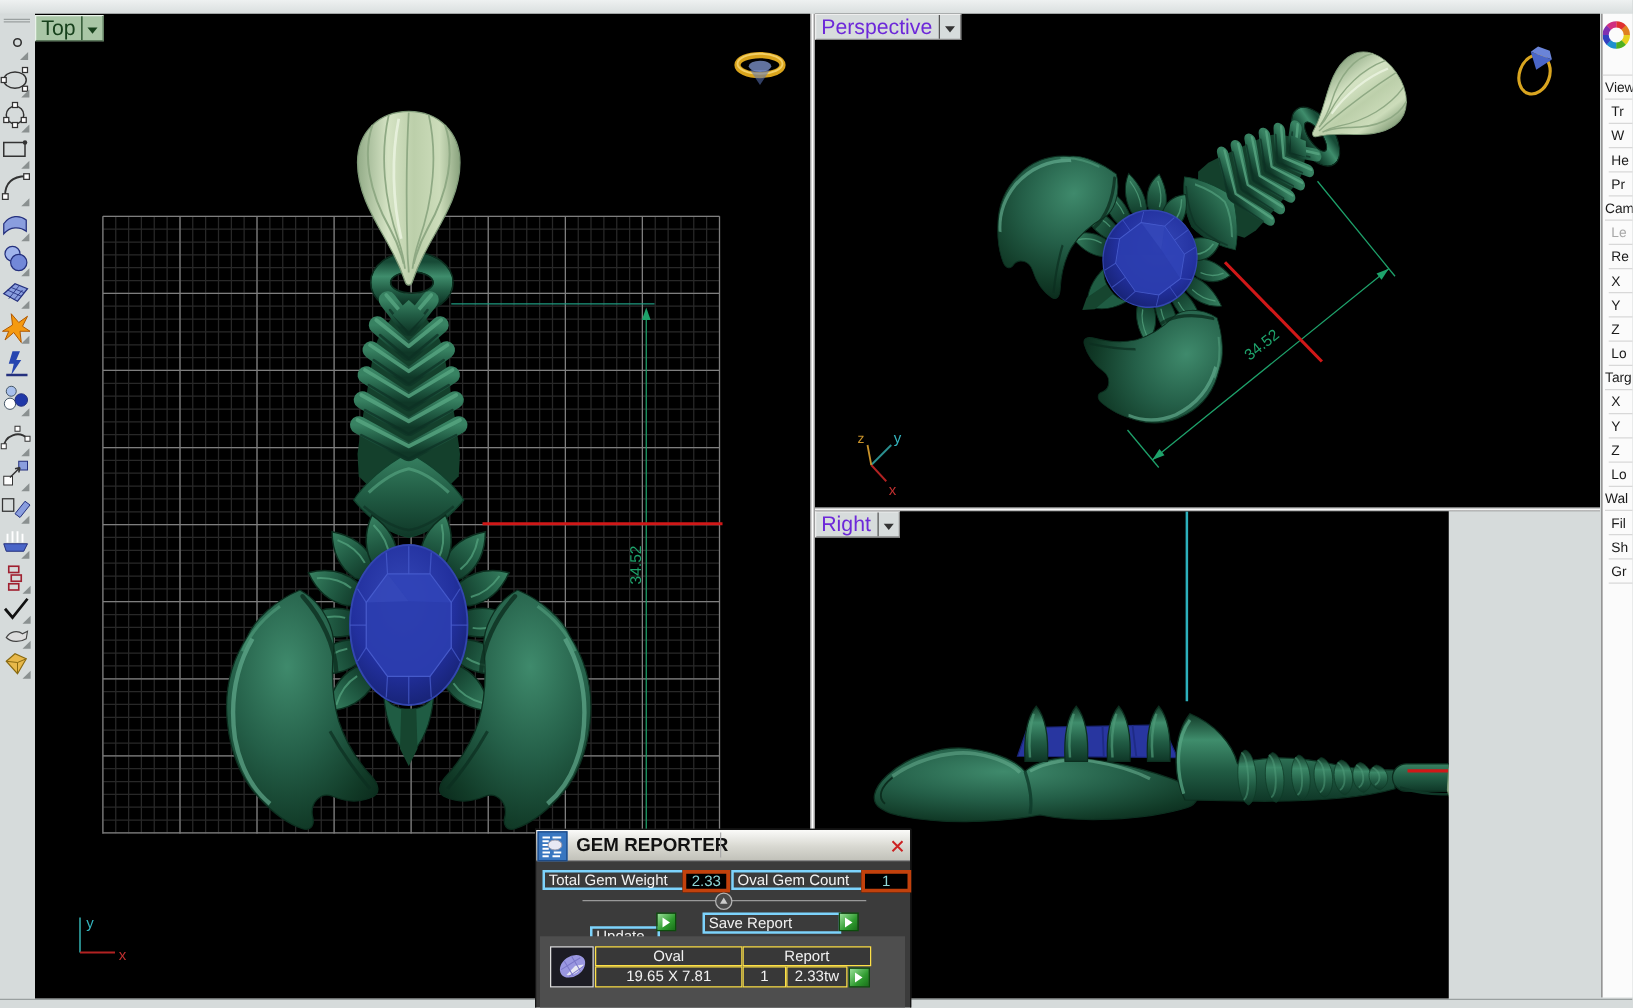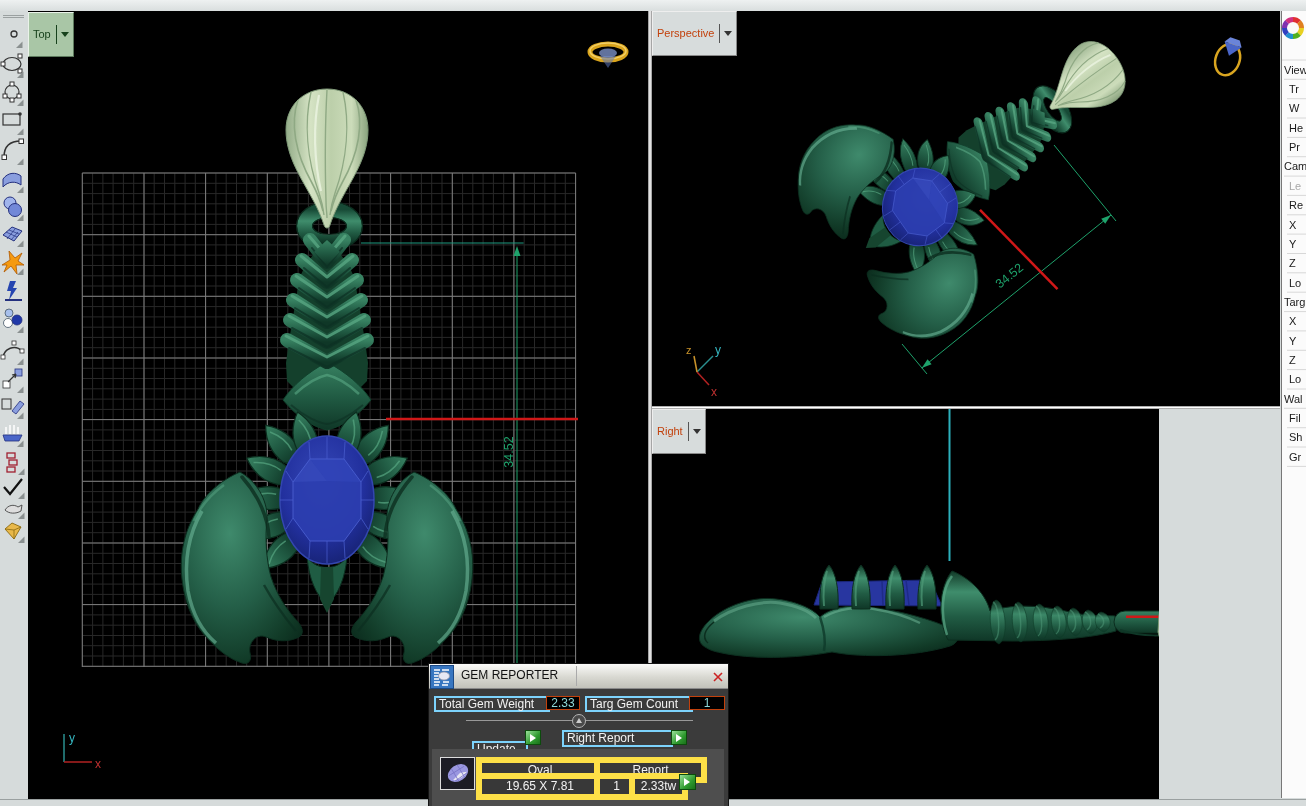--- a/index.html
+++ b/index.html
@@ -9,27 +9,27 @@
   #topstrip{left:0;top:0;width:1306px;height:11px;background:linear-gradient(#eef1f1,#d9dede);}
   #toolbar{left:0;top:11px;width:28px;height:788px;background:#d6dbdb;}
   #botstrip{left:0;top:799px;width:1306px;height:7px;background:#d6dbdb;border-top:1px solid #9aa0a0;}
   .vp{background:#000;overflow:hidden;}
   #vpTop{left:28px;top:11px;width:620px;height:788px;}
   #vpPersp{left:652px;top:11px;width:628px;height:395px;}
   #vpRight{left:652px;top:409px;width:507px;height:390px;}
   #vdiv{left:648px;top:11px;width:4px;height:788px;background:linear-gradient(90deg,#888,#fff 50%,#888);}
   #hdiv{left:652px;top:406px;width:628px;height:3px;background:linear-gradient(#888,#fff 50%,#888);}
   #rpanel{left:1281px;top:11px;width:25px;height:787px;background:#fbfbfb;border-left:1px solid #777;overflow:hidden;}
-  .tab{position:absolute;font-size:11px;height:19px;line-height:19px;padding:12px 4px;z-index:5;}
+  .tab{position:absolute;font-size:17px;height:19px;line-height:19px;padding:0 4px;z-index:5;}
   #tabTop{left:0px;top:1px;background:#a9c6a6;color:#17411c;border:1px solid #e9f2e9;border-right-color:#5d7a5d;border-bottom-color:#5d7a5d;}
   .tab .dd{display:inline-block;margin-left:5px;padding-left:4px;height:19px;vertical-align:top;}
   #tabTop .dd{border-left:1px solid #17411c;}
   .tab .arr{display:inline-block;width:0;height:0;border-left:4px solid transparent;border-right:4px solid transparent;margin-bottom:1px;}
   #tabTop .arr{border-top:5px solid #17411c;}
-  #tabPersp,#tabRight{background:#d7dcdc;color:#c2410c;border:1px solid #eee;border-right-color:#888;border-bottom-color:#888;}
+  #tabPersp,#tabRight{background:#d7dcdc;color:#6d28d9;border:1px solid #eee;border-right-color:#888;border-bottom-color:#888;}
   #tabPersp .dd,#tabRight .dd{border-left:1px solid #555;}
   #tabPersp .arr,#tabRight .arr{border-top:5px solid #333;}
   svg{position:absolute;left:0;top:0;}
 </style>
 </head>
 <body>
 <div id="topstrip" class="abs"></div>
 <div id="toolbar" class="abs">
     <svg width="28" height="788">
       <path d="M 3,4.5 H 24 M 3,6.5 H 24" stroke="#9aa0a0" stroke-width="1"></path>
@@ -601,41 +601,41 @@
 <div id="botstrip" class="abs"></div>
 
 <div class="abs" style="left:428px;top:663px;width:299px;height:143px;background:#3b3b3b;border:1px solid #141414;z-index:20">
   <div class="abs" style="left:0;top:0;width:299px;height:24px;background:linear-gradient(#fbfbf9,#d8d8d1 55%,#c2c2ba);border-bottom:1px solid #8a8a8a;">
     <div class="abs" style="left:1px;top:1px;width:22px;height:22px;background:#3876c0;border:1px solid #1c4a86;">
       <svg width="22" height="22">
           <path d="M 3,4 H 9 M 11,4 H 18 M 3,7 H 8 M 3,10 H 9 M 3,13 H 8 M 12,16 H 18 M 3,16 H 9 M 3,19 H 8 M 11,19 H 17" stroke="#fff" stroke-width="1.5"></path>
           <ellipse cx="13" cy="10" rx="5.5" ry="4" fill="#e8e8f4" stroke="#99a" stroke-width="0.8"></ellipse>
         </svg>
     </div>
-    <span style="position:absolute;left:32px;top:4px;font-size:12px;font-weight:normal;color:#111;">GEM REPORTER</span>
+    <span style="position:absolute;left:32px;top:4px;font-size:15px;font-weight:bold;color:#111;">GEM REPORTER</span>
     <div class="abs" style="left:147px;top:2px;width:1px;height:20px;background:#aaa;"></div>
     <div class="abs" style="left:283px;top:7px;width:12px;height:12px;">
       <svg width="12" height="12">
           <path d="M 2,2 L 10,10 M 10,2 L 2,10" stroke="#c22" stroke-width="1.6"></path>
         </svg>
     </div>
   </div>
   <div class="abs lbl" style="left:5px;top:32px;width:109px;height:12px;">Total Gem Weight</div>
   <div class="abs val" style="left:117px;top:32px;width:32px;height:12px;">2.33</div>
-  <div class="abs lbl" style="left:156px;top:32px;width:101px;height:12px;">Targ Gem Count</div>
+  <div class="abs lbl" style="left:156px;top:32px;width:101px;height:12px;">Oval Gem Count</div>
   <div class="abs val" style="left:260px;top:32px;width:34px;height:12px;">1</div>
   <div class="abs" style="left:37px;top:56px;width:227px;height:1px;background:#999;"></div>
   <div class="abs" style="left:143px;top:50px;width:12px;height:12px;border-radius:50%;background:#4a4a4a;border:1.5px solid #b5b5b5;">
     <div style="width:0;height:0;border-left:3.5px solid transparent;border-right:3.5px solid transparent;border-bottom:5px solid #ccc;margin:3px auto 0;"></div>
   </div>
   <div class="abs lbl" style="left:43px;top:66px;width:49px;height:13px;margin-top:11px;">Update</div>
   <div class="abs grn" style="left:96px;top:66px;width:14px;height:13px;">
       <span></span>
     </div>
-  <div class="abs lbl" style="left:133px;top:66px;width:104px;height:13px;">Right Report</div>
+  <div class="abs lbl" style="left:133px;top:66px;width:104px;height:13px;">Save Report</div>
   <div class="abs grn" style="left:242px;top:66px;width:14px;height:13px;">
       <span></span>
     </div>
   <div class="abs" style="left:3px;top:85px;width:292px;height:58px;background:#4e4e4e;">
     <div class="abs" style="left:8px;top:8px;width:33px;height:31px;background:#1c1c24;border:1px solid #ddd;">
       <svg width="33" height="31">
           <g transform="translate(17,15) rotate(-35)">
             <ellipse cx="0" cy="0" rx="11" ry="8" fill="#9a97e0"></ellipse>
             <path d="M -8,3 A 11,8 0 0 0 8,4 L 2,1 Z" fill="#e8e8f2"></path>
             <path d="M -9,-3 L 9,-2 M -7,5 L 7,5 M -3,-7 L -4,7 M 4,-7 L 3,7" stroke="#7a76c8" stroke-width="0.8"></path>
@@ -647,17 +647,17 @@
     <div class="abs cel" style="left:44px;top:24px;width:116px;height:15px;">19.65 X 7.81</div>
     <div class="abs cel" style="left:162px;top:24px;width:33px;height:15px;">1</div>
     <div class="abs cel" style="left:197px;top:24px;width:47px;height:15px;">2.33tw</div>
     <div class="abs grn" style="left:247px;top:25px;width:15px;height:14px;">
         <span></span>
       </div>
   </div>
 </div>
 <style>
   .lbl{background:#3b3b3b;border:2px solid #7dd3fc;color:#f2f2f2;font-size:12px;line-height:13px;padding-left:3px;}
-  .val{background:#000;border:1px solid #c2410c;color:#8fd8d8;font-size:12px;line-height:13px;text-align:center;}
+  .val{background:#000;border:3px solid #c2410c;color:#8fd8d8;font-size:12px;line-height:13px;text-align:center;}
   .grn{background:linear-gradient(135deg,#9ae09a,#2f9b2f 60%,#1a701a);border:1px solid #0c4c0c;}
   .grn span{display:block;width:0;height:0;border-top:4px solid transparent;border-bottom:4px solid transparent;border-left:6px solid #fff;margin:2.5px 0 0 4px;}
-  .cel{background:#383838;border:6px solid #fde047;color:#f2f2f2;font-size:12px;line-height:14px;text-align:center;}
+  .cel{background:#383838;border:1px solid #fde047;color:#f2f2f2;font-size:12px;line-height:14px;text-align:center;}
 </style>
 
 </body></html>

